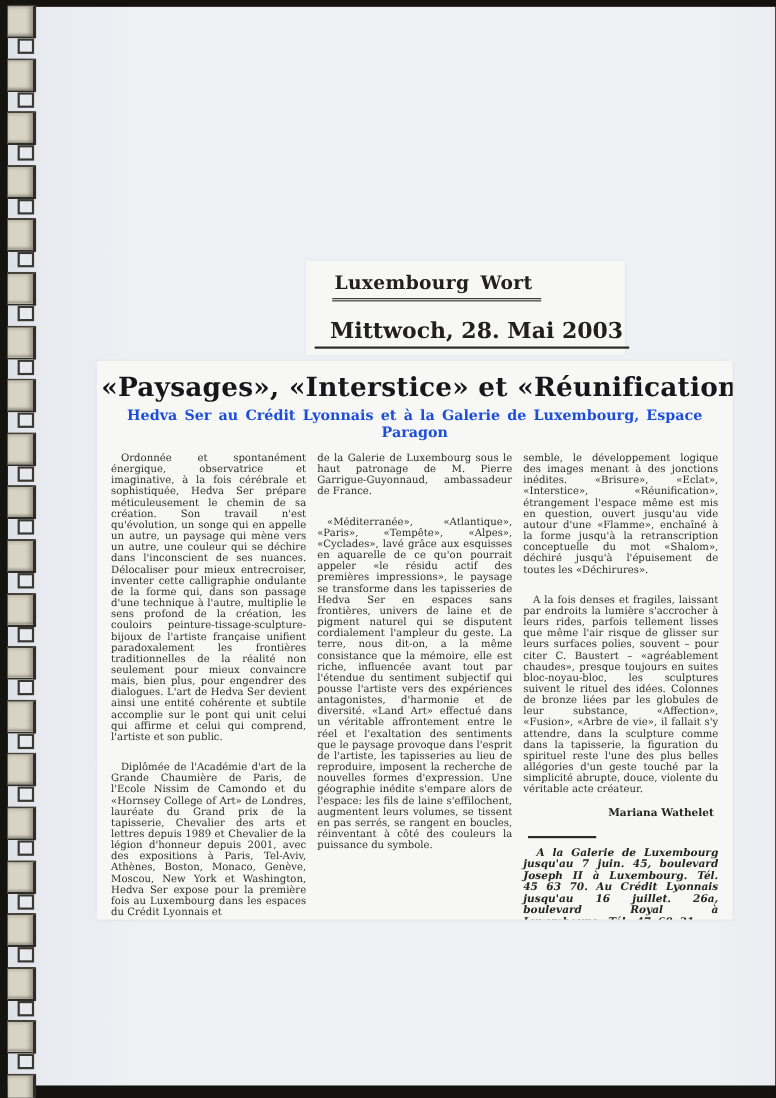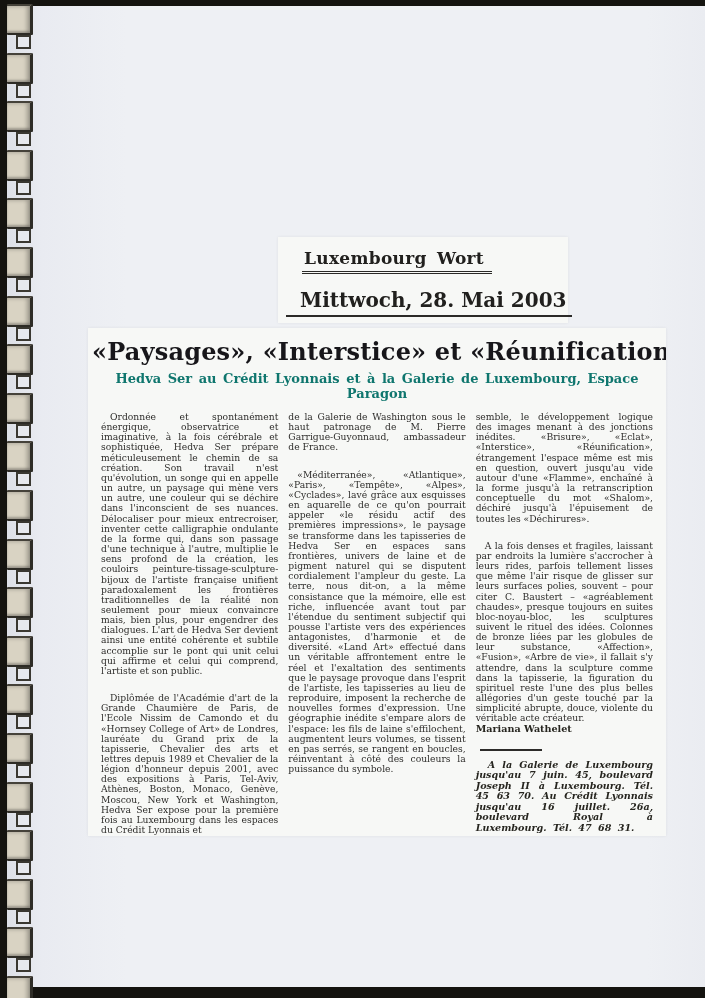--- a/index.html
+++ b/index.html
@@ -35,27 +35,27 @@
   }
   .masthead-date{
     position:absolute;left:8px;top:51px;font-weight:bold;font-size:20px;color:#21201e;
     border-bottom:2.5px solid #2b2a28;padding:0 5px 3px 14px;white-space:nowrap;
   }
   .clip-article{left:88px;top:328px;width:578px;height:508px;overflow:hidden;}
   .headline{
     margin:9px 4px 0 4px;text-align:center;font-weight:bold;font-size:24px;color:#17161a;
     letter-spacing:0.2px;white-space:nowrap;
   }
-  .subhead{text-align:center;font-weight:bold;font-size:13px;color:#0f766e;margin-top:5px;word-spacing:2px;}
+  .subhead{text-align:center;font-weight:bold;font-size:13px;color:#1d4ed8;margin-top:5px;word-spacing:2px;}
   .columns{display:flex;gap:10px;padding:11px 13px 0 13px;}
   .col{flex:1;min-width:0;text-align:justify;font-size:9.2px;line-height:10.15px;color:#2e2d2b;}
   .body-p{margin:0;}
   .body-p + .body-p{margin-top:17px;}
   .indent{text-indent:9px;}
-  .byline{text-align:left;font-weight:bold;font-size:9.6px;margin-top:0;padding-right:4px;color:#26251f;}
+  .byline{text-align:right;font-weight:bold;font-size:9.6px;margin-top:11px;padding-right:4px;color:#26251f;}
   .divider{width:62px;height:2px;background:#2c2b29;margin:15px 0 9px 4px;}
   .footer-note{
     font-style:italic;font-weight:bold;font-size:9.6px;line-height:10.5px;color:#26251f;
     text-align:justify;text-indent:12px;word-spacing:3px;margin:0;
   }
   
   .edge-top{position:absolute;left:0;top:0;width:705px;height:6px;background:#14130f;}
   .edge-bottom{position:absolute;left:0;top:987px;width:705px;height:11px;background:#14130f;}
   .edge-left{position:absolute;left:0;top:0;width:7px;height:998px;background:#14130f;}
 </style>
@@ -100,21 +100,21 @@
 <div class="clip clip-article">
   <div class="headline">«Paysages», «Interstice» et «Réunification»</div>
   <div class="subhead">Hedva Ser au Crédit Lyonnais et à la Galerie de Luxembourg, Espace Paragon</div>
 
   <div class="columns">
     <div class="col">
       <p class="body-p indent">Ordonnée et spontanément énergique, observatrice et imaginative, à la fois cérébrale et sophistiquée, Hedva Ser prépare méticuleusement le chemin de sa création. Son travail n'est qu'évolution, un songe qui en appelle un autre, un paysage qui mène vers un autre, une couleur qui se déchire dans l'inconscient de ses nuances. Délocaliser pour mieux entrecroiser, inventer cette calligraphie ondulante de la forme qui, dans son passage d'une technique à l'autre, multiplie le sens profond de la création, les couloirs peinture-tissage-sculpture-bijoux de l'artiste française unifient paradoxalement les frontières traditionnelles de la réalité non seulement pour mieux convaincre mais, bien plus, pour engendrer des dialogues. L'art de Hedva Ser devient ainsi une entité cohérente et subtile accomplie sur le pont qui unit celui qui affirme et celui qui comprend, l'artiste et son public.</p>
       <p class="body-p indent">Diplômée de l'Académie d'art de la Grande Chaumière de Paris, de l'Ecole Nissim de Camondo et du «Hornsey College of Art» de Londres, lauréate du Grand prix de la tapisserie, Chevalier des arts et lettres depuis 1989 et Chevalier de la légion d'honneur depuis 2001, avec des expositions à Paris, Tel-Aviv, Athènes, Boston, Monaco, Genève, Moscou, New York et Washington, Hedva Ser expose pour la première fois au Luxembourg dans les espaces du Crédit Lyonnais et</p>
     </div>
     <div class="col">
-      <p class="body-p">de la Galerie de Washington sous le haut patronage de M. Pierre Garrigue-Guyonnaud, ambassadeur de France.</p>
+      <p class="body-p">de la Galerie de Luxembourg sous le haut patronage de M. Pierre Garrigue-Guyonnaud, ambassadeur de France.</p>
       <p class="body-p indent">«Méditerranée», «Atlantique», «Paris», «Tempête», «Alpes», «Cyclades», lavé grâce aux esquisses en aquarelle de ce qu'on pourrait appeler «le résidu actif des premières impressions», le paysage se transforme dans les tapisseries de Hedva Ser en espaces sans frontières, univers de laine et de pigment naturel qui se disputent cordialement l'ampleur du geste. La terre, nous dit-on, a la même consistance que la mémoire, elle est riche, influencée avant tout par l'étendue du sentiment subjectif qui pousse l'artiste vers des expériences antagonistes, d'harmonie et de diversité. «Land Art» effectué dans un véritable affrontement entre le réel et l'exaltation des sentiments que le paysage provoque dans l'esprit de l'artiste, les tapisseries au lieu de reproduire, imposent la recherche de nouvelles formes d'expression. Une géographie inédite s'empare alors de l'espace: les fils de laine s'effilochent, augmentent leurs volumes, se tissent en pas serrés, se rangent en boucles, réinventant à côté des couleurs la puissance du symbole.</p>
     </div>
     <div class="col">
       <p class="body-p">semble, le développement logique des images menant à des jonctions inédites. «Brisure», «Eclat», «Interstice», «Réunification», étrangement l'espace même est mis en question, ouvert jusqu'au vide autour d'une «Flamme», enchaîné à la forme jusqu'à la retranscription conceptuelle du mot «Shalom», déchiré jusqu'à l'épuisement de toutes les «Déchirures».</p>
       <p class="body-p indent">A la fois denses et fragiles, laissant par endroits la lumière s'accrocher à leurs rides, parfois tellement lisses que même l'air risque de glisser sur leurs surfaces polies, souvent – pour citer C. Baustert – «agréablement chaudes», presque toujours en suites bloc-noyau-bloc, les sculptures suivent le rituel des idées. Colonnes de bronze liées par les globules de leur substance, «Affection», «Fusion», «Arbre de vie», il fallait s'y attendre, dans la sculpture comme dans la tapisserie, la figuration du spirituel reste l'une des plus belles allégories d'un geste touché par la simplicité abrupte, douce, violente du véritable acte créateur.</p>
       <div class="byline">Mariana Wathelet</div>
       <div class="divider"></div>
       <p class="footer-note">A la Galerie de Luxembourg jusqu'au 7 juin. 45, boulevard Joseph II à Luxembourg. Tél. 45 63 70. Au Crédit Lyonnais jusqu'au 16 juillet. 26a, boulevard Royal à Luxembourg. Tél. 47 68 31.</p>
     </div>
   </div>

